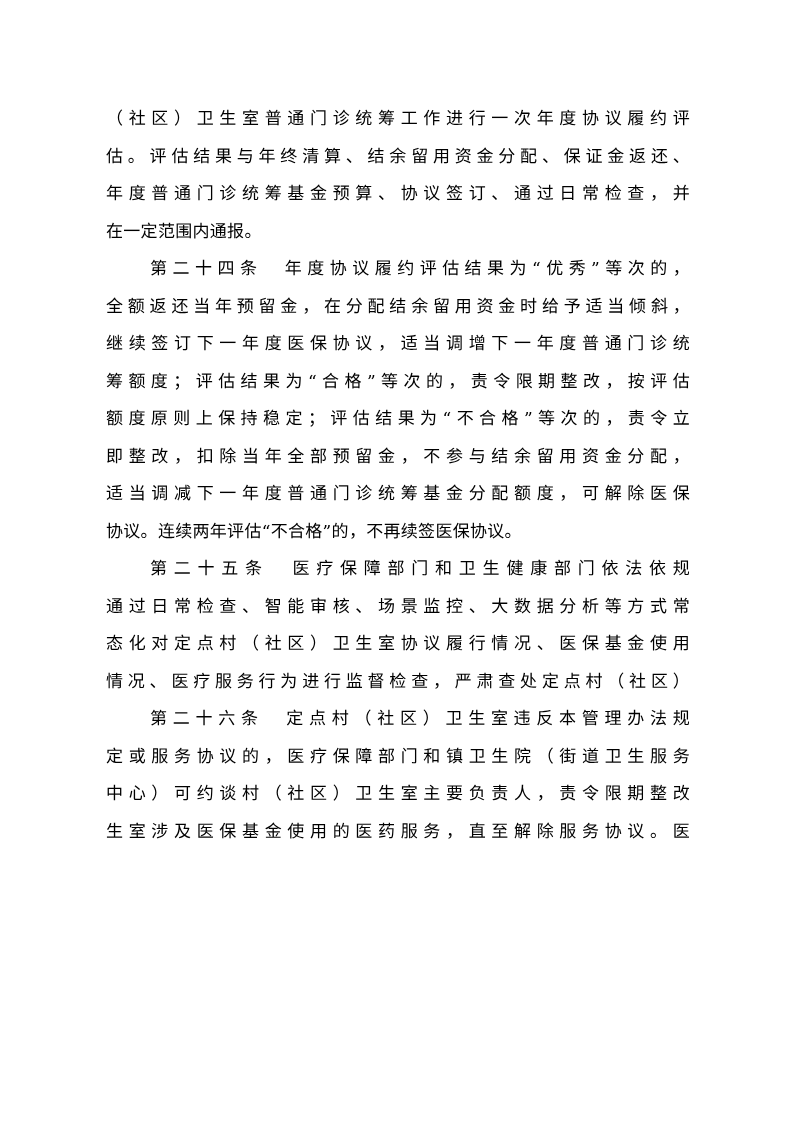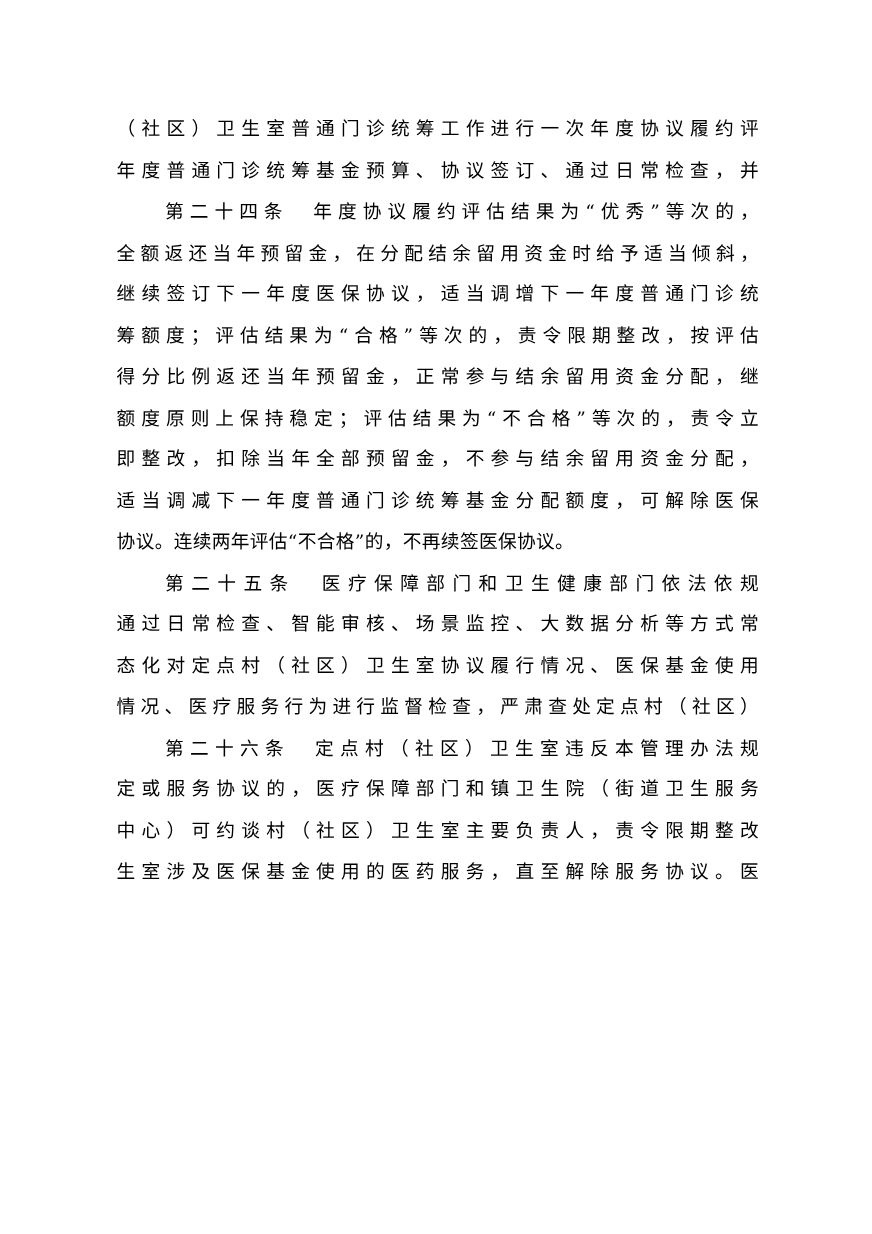--- a/index.html
+++ b/index.html
@@ -35,26 +35,27 @@
   .line.para-end {
     text-align-last: left;
   }
 </style>
 </head>
 <body>
 
 <div class="page">
   <div class="doc-body" id="doc-body">
       <div class="line">（社区）卫生室普通门诊统筹工作进行一次年度协议履约评</div>
+      <div class="line">估。评估结果与年终清算、结余留用资金分配、保证金返还、</div>
       <div class="line">年度普通门诊统筹基金预算、协议签订、通过日常检查，并</div>
+      <div class="line para-end">在一定范围内通报。</div>
       <div class="line indent">第二十四条　年度协议履约评估结果为“优秀”等次的，</div>
       <div class="line">全额返还当年预留金，在分配结余留用资金时给予适当倾斜，</div>
       <div class="line">继续签订下一年度医保协议，适当调增下一年度普通门诊统</div>
       <div class="line">筹额度；评估结果为“合格”等次的，责令限期整改，按评估</div>
-      <div class="line">得分比例返还当年预留金，正常参与结余留用资金分配，继</div>
       <div class="line">额度原则上保持稳定；评估结果为“不合格”等次的，责令立</div>
       <div class="line">即整改，扣除当年全部预留金，不参与结余留用资金分配，</div>
       <div class="line">适当调减下一年度普通门诊统筹基金分配额度，可解除医保</div>
       <div class="line para-end">协议。连续两年评估“不合格”的，不再续签医保协议。</div>
       <div class="line indent">第二十五条　医疗保障部门和卫生健康部门依法依规</div>
       <div class="line">通过日常检查、智能审核、场景监控、大数据分析等方式常</div>
       <div class="line">态化对定点村（社区）卫生室协议履行情况、医保基金使用</div>
       <div class="line">情况、医疗服务行为进行监督检查，严肃查处定点村（社区）</div>
       <div class="line indent">第二十六条　定点村（社区）卫生室违反本管理办法规</div>
       <div class="line">定或服务协议的，医疗保障部门和镇卫生院（街道卫生服务</div>

